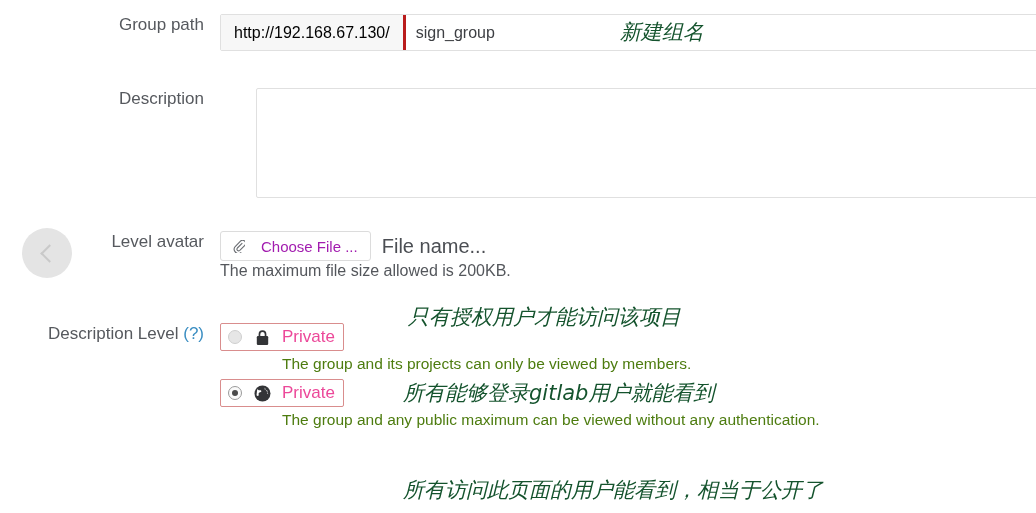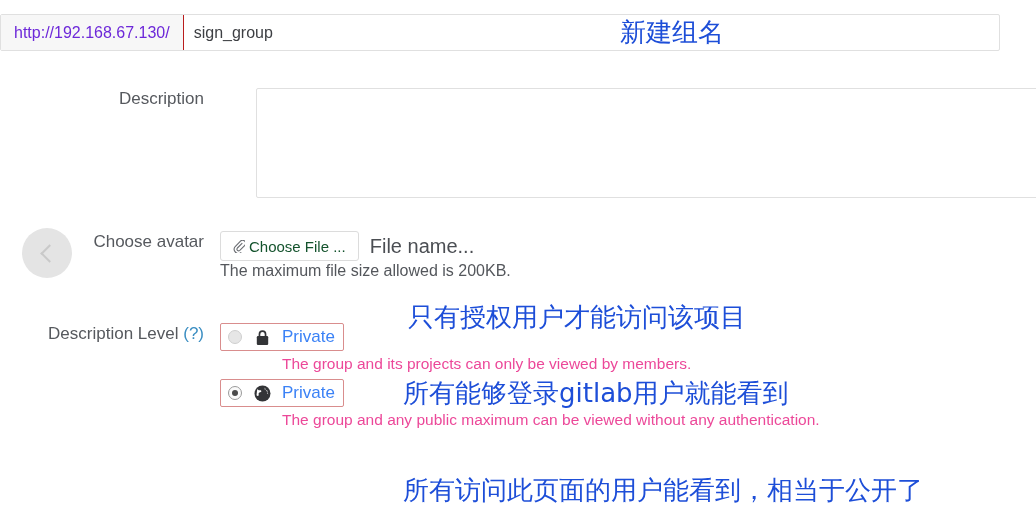--- a/index.html
+++ b/index.html
@@ -76,26 +76,26 @@
     align-items: stretch;
     height: 37px;
     width: 1000px;
     border: 1px solid #e0e0e0;
     border-radius: 2px;
     background: #fff;
     box-sizing: border-box;
   }
   .input-addon {
     background: #f7f7f7;
-    border-right: 1px solid #b91c1c;
+    border-right: 3px solid #b91c1c;
     padding: 0 13px;
     display: flex;
     align-items: center;
     font-size: 16px;
-    color: #6d28d9;
+    color: #000000;
     white-space: nowrap;
   }
   .input-path {
     border: 0;
     outline: 0;
     background: transparent;
     font-family: "Liberation Sans", sans-serif;
     font-size: 16px;
     color: #3d3f43;
     padding: 0 10px;
@@ -124,28 +124,28 @@
   
   #row-avatar { height: 82px; padding-top: 13px; }
   .avatar-line {
     display: flex;
     align-items: center;
     gap: 11px;
   }
   .btn-file {
     display: inline-flex;
     align-items: center;
-    gap: 4px;
+    gap: 16px;
     height: 30px;
     padding: 0 12px;
     border: 1px solid #dcdcdc;
     border-radius: 3px;
     background: #fff;
     font-size: 15px;
-    color: #14532d;
+    color: #a21caf;
     font-family: "Liberation Sans", sans-serif;
     cursor: pointer;
     box-sizing: border-box;
   }
   .clip-icon {
     display: inline-block;
     width: 12px;
     height: 13px;
     position: relative;
     color: #6a6d72;
@@ -203,71 +203,73 @@
     display: inline-flex;
     align-items: center;
     justify-content: center;
     width: 18px;
     height: 18px;
     color: #333437;
   }
   .vis-icon svg { display: block; }
   .vis-name {
     font-size: 17px;
-    color: #3b82f6;
+    color: #ec4899;
     line-height: 20px;
   }
   .vis-help {
     font-size: 15.5px;
-    color: #ec4899;
+    color: #4d7c0f;
     margin: 3px 0 0 62px;
     line-height: 20px;
   }
 
   
   .annot {
     position: absolute;
-    color: #1d4ed8;
-    font-size: 26px;
+    color: #14532d;
+    font-size: 21px;
     line-height: 24px;
     white-space: nowrap;
     font-family: "DejaVu Sans", sans-serif;
+    font-style: italic;
   }
   #annot-path { left: 620px; top: 20px; }
   #annot-private { left: 408px; top: 305px; }
   #annot-internal { left: 403px; top: 381px; }
   #annot-public { left: 403px; top: 478px; }
 </style>
 </head>
 <body>
 
 <div class="side-toggle">
   <span class="chev"></span>
 </div>
 
 <div class="form">
 
   <div class="form-row" id="row-path">
+    <div class="form-label">Group path</div>
     <div class="form-ctrl">
       <div class="input-group">
         <span class="input-addon">http://192.168.67.130/</span>
         <input class="input-path" type="text" value="sign_group" style="">
       </div>
     </div>
   </div>
 
   <div class="form-row" id="row-desc">
     <div class="form-label">Description</div>
     <div class="form-ctrl">
       <textarea class="textarea-desc" placeholder="" style=""></textarea>
     </div>
   </div>
 
   <div class="form-row" id="row-avatar">
-    <div class="form-label">Choose avatar</div>
+    <div class="form-label">Level avatar</div>
     <div class="form-ctrl">
       <div class="avatar-line">
         <button class="btn-file">
           <span class="clip-icon">
             <svg width="12" height="13" viewBox="0 0 12 13" fill="none" stroke="currentColor" stroke-width="1.1">
               <path d="M9.3 3.1 4.4 8.0a1.7 1.7 0 0 0 2.4 2.4l5.0-5.0a3.0 3.0 0 0 0-4.3-4.2L2.2 6.5a4.3 4.3 0 0 0 6.1 6.0"></path>
             </svg>
           </span>
           <span>Choose File ...</span>
         </button>

